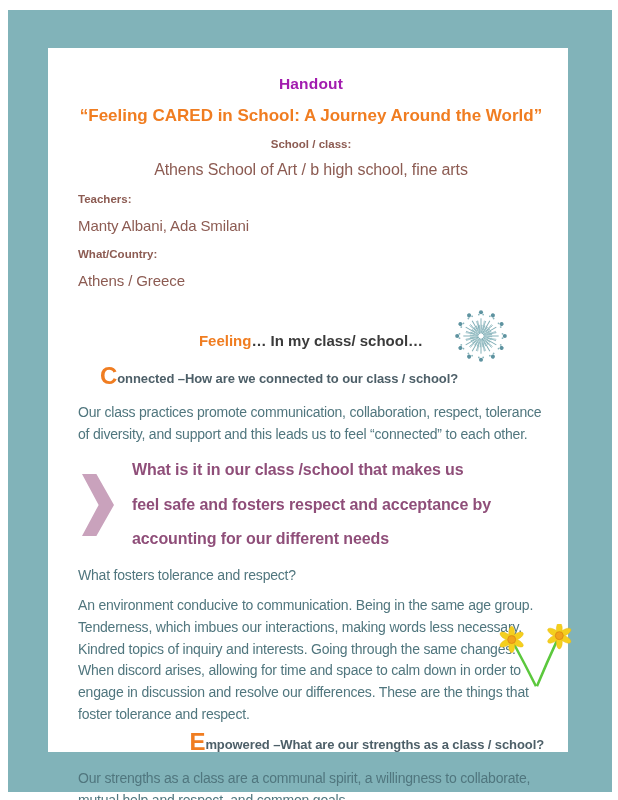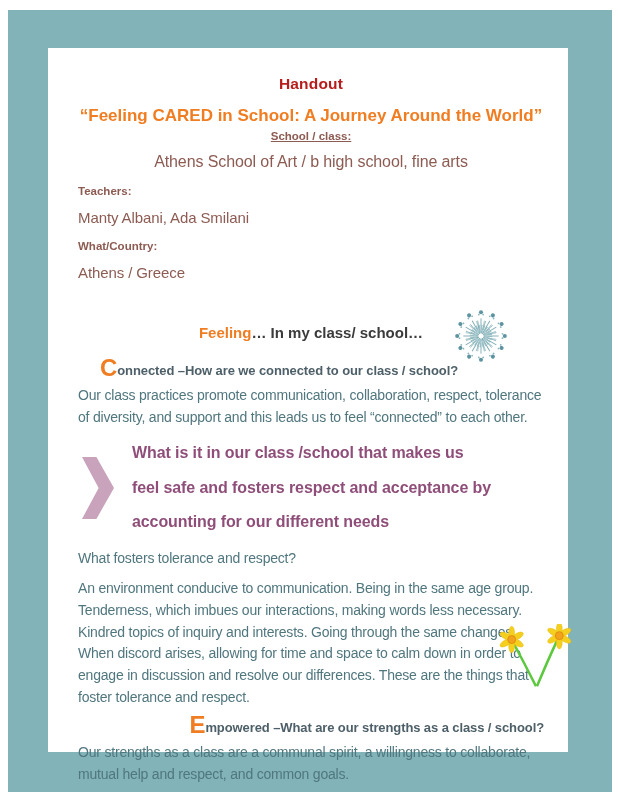--- a/index.html
+++ b/index.html
@@ -24,21 +24,21 @@
   .content {
     position: relative;
     padding: 27px 24px 0 30px;
     width: 100%;
     height: 100%;
   }
   .title {
     text-align: center;
     font-size: 15.5px;
     font-weight: bold;
-    color: #b91c1c;
+    color: #a21caf;
     letter-spacing: 0.2px;
   }
   .subtitle {
     margin-top: 13px;
     text-align: center;
     font-size: 17px;
     font-weight: bold;
     color: #F07D21;
   }
   .label {
@@ -48,21 +48,21 @@
     color: #8C5B52;
   }
   .value {
     margin-top: 12px;
     font-size: 15px;
     color: #8C5B52;
     letter-spacing: -0.1px;
   }
   .center { text-align: center; }
   .value.big { font-size: 16px; margin-top: 11px; }
-  .label.center { margin-top: 4px; text-decoration: underline; }
+  .label.center { margin-top: 12px; }
   .banner {
     margin-top: 43px;
     text-align: center;
     font-size: 15px;
     font-weight: bold;
     color: #3B3B3B;
   }
   .banner .accent { color: #F07D21; }
   .heading {
     font-size: 13px;
@@ -72,21 +72,21 @@
     text-align: right;
   }
   .heading .initial {
     font-size: 24px;
     color: #F07D21;
     line-height: 0;
     vertical-align: -1px;
   }
   .heading.first { margin-top: 22px; max-width: 380px; }
   .body {
-    margin-top: 7px;
+    margin-top: 16px;
     font-size: 14px;
     line-height: 1.55;
     color: #50767E;
     letter-spacing: -0.2px;
   }
   .ar-block {
     margin-top: 8px;
     display: flex;
     align-items: center;
   }

